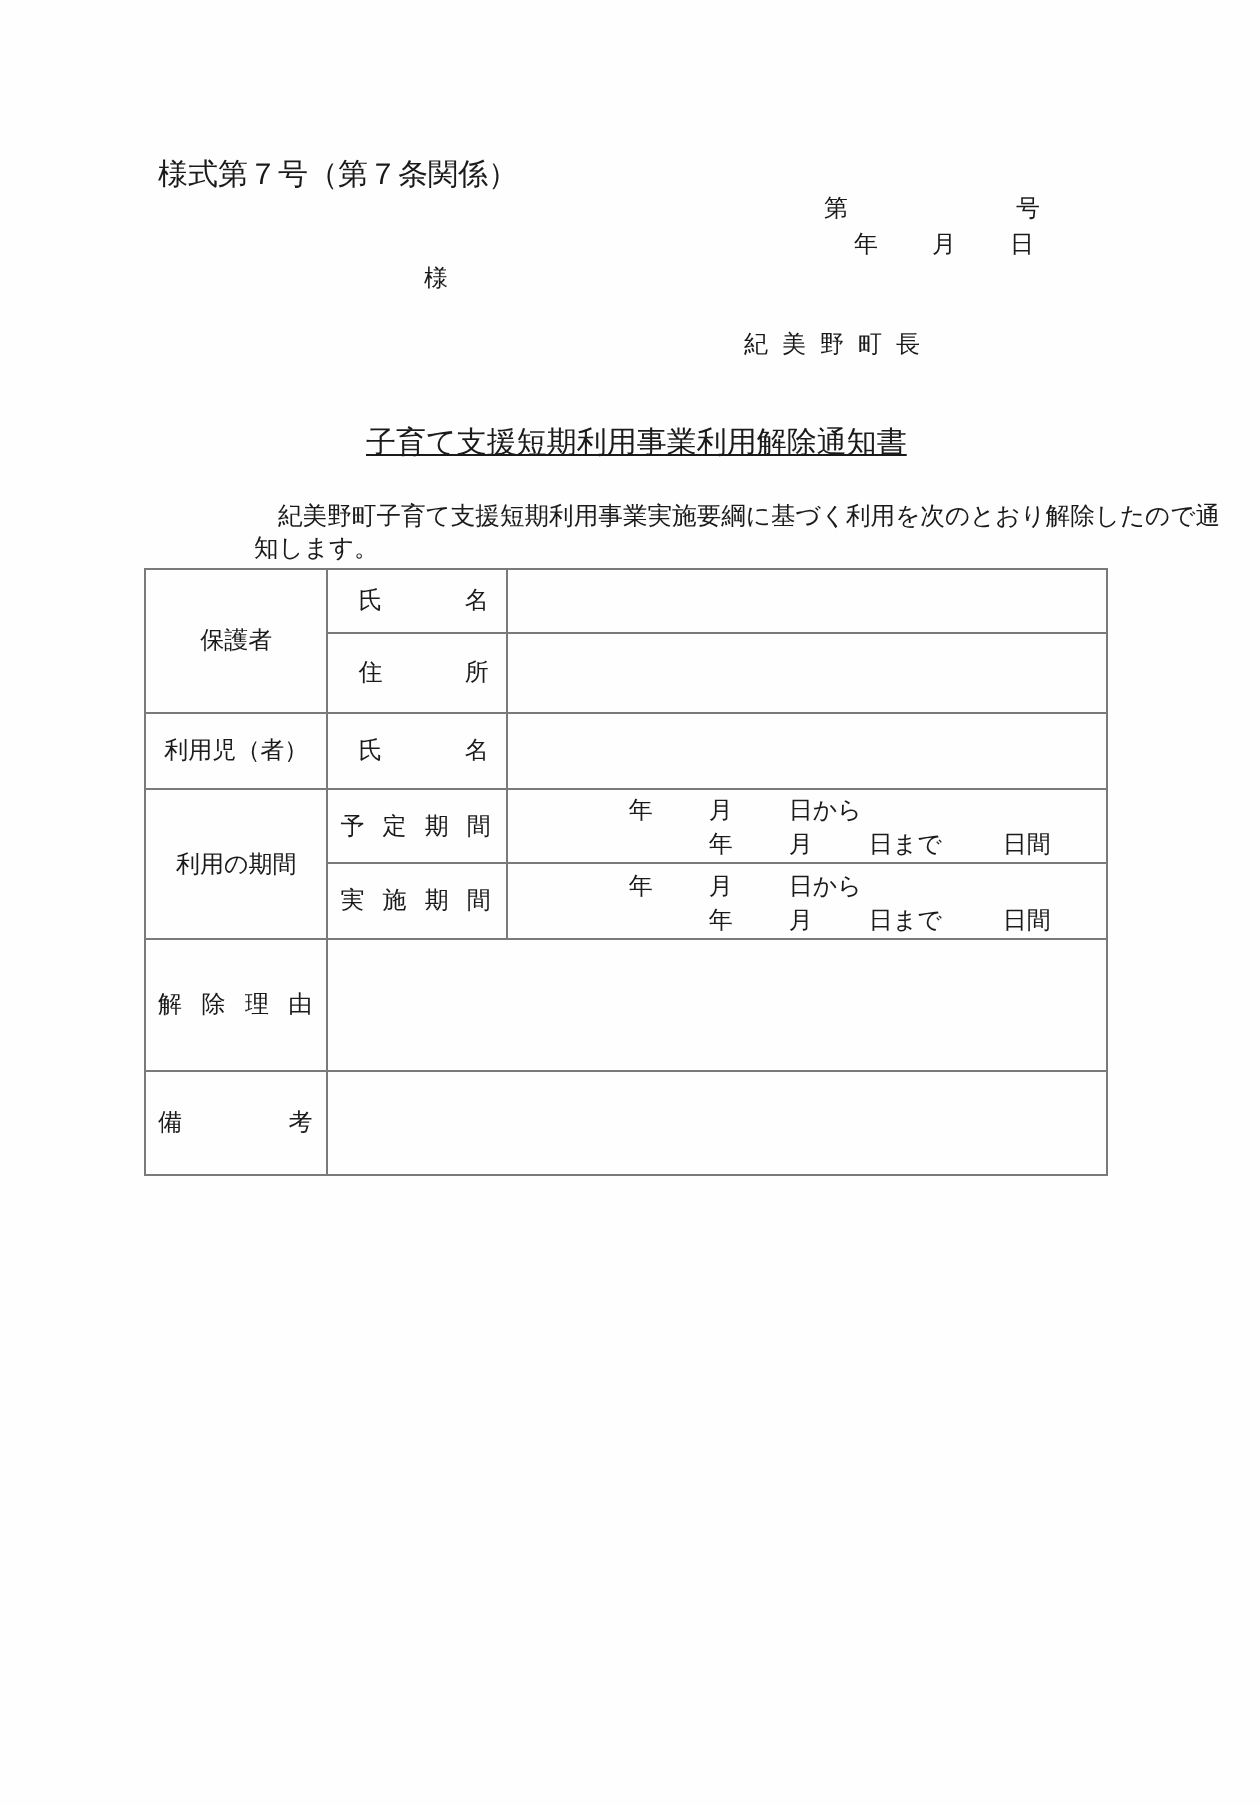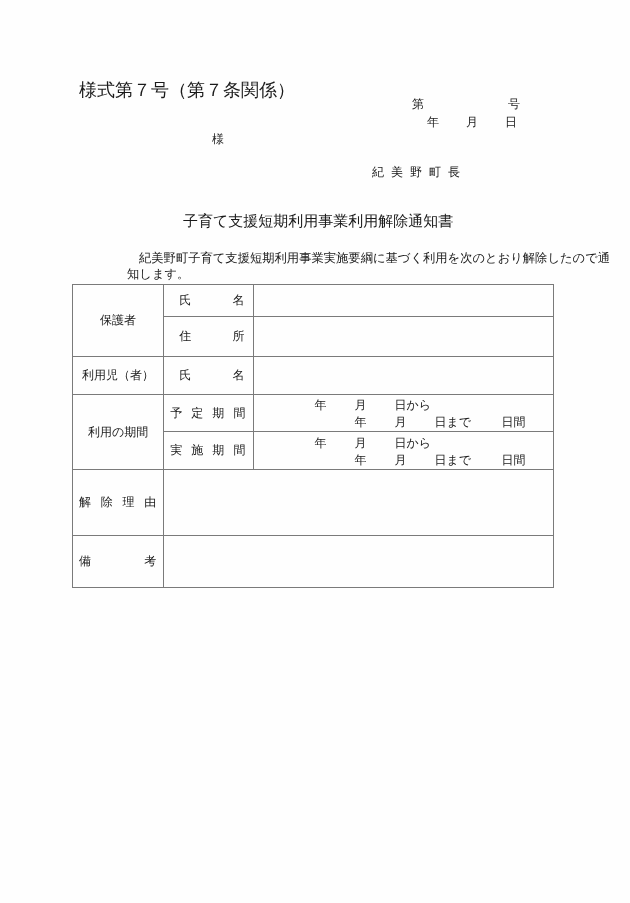--- a/index.html
+++ b/index.html
@@ -1,24 +1,24 @@
 <!DOCTYPE html>
 <html><head>
 <meta charset="utf-8">
 <style>
   html, body { margin:0; padding:0; background:#fefefe; }
   body { width:630px; height:903px; position:relative; overflow:hidden;
          font-family:"DejaVu Serif","Liberation Serif",serif; color:#1a1a1a; font-size:12px; }
   .abs { position:absolute; white-space:nowrap; }
-  .form-no { left:79px; top:78px; font-size:18px; }
+  .form-no { left:79px; top:78px; font-size:15px; }
   .num-line { left:412px; top:96px; width:108px; display:flex; justify-content:space-between; }
   .date-line { left:427px; top:114px; width:90px; display:flex; justify-content:space-between; }
   .addressee { left:212px; top:131px; }
   .sender { left:372px; top:164px; letter-spacing:7px; }
-  .title { left:183px; top:212px; font-size:15px; }
+  .title { left:183px; top:212px; font-size:15px;text-decoration:underline; }
   .body { left:79px; top:250px; width:490px; white-space:normal; line-height:16px; text-indent:12px; font-size:12.3px;margin-left:48px; }
   table.form { position:absolute; left:72px; top:284px; width:482px; border-collapse:collapse; table-layout:fixed; }
   table.form td { border:1px solid #7a7a7a; padding:0; vertical-align:middle; font-size:12px; }
   .c1 { width:91px; } .c2 { width:90px; } .c3 { width:299px; }
   .center { text-align:center;margin-top:39px; }
   .spread { display:flex; justify-content:space-between; padding:0 9px 0 15px; }
   .spread4 { display:flex; justify-content:space-between; padding:0 8px 0 6px; }
   .spread-wide { display:flex; justify-content:space-between; padding:0 7px 0 6px; }
   .period { position:relative; height:36px; }
   .period span { position:absolute; }

